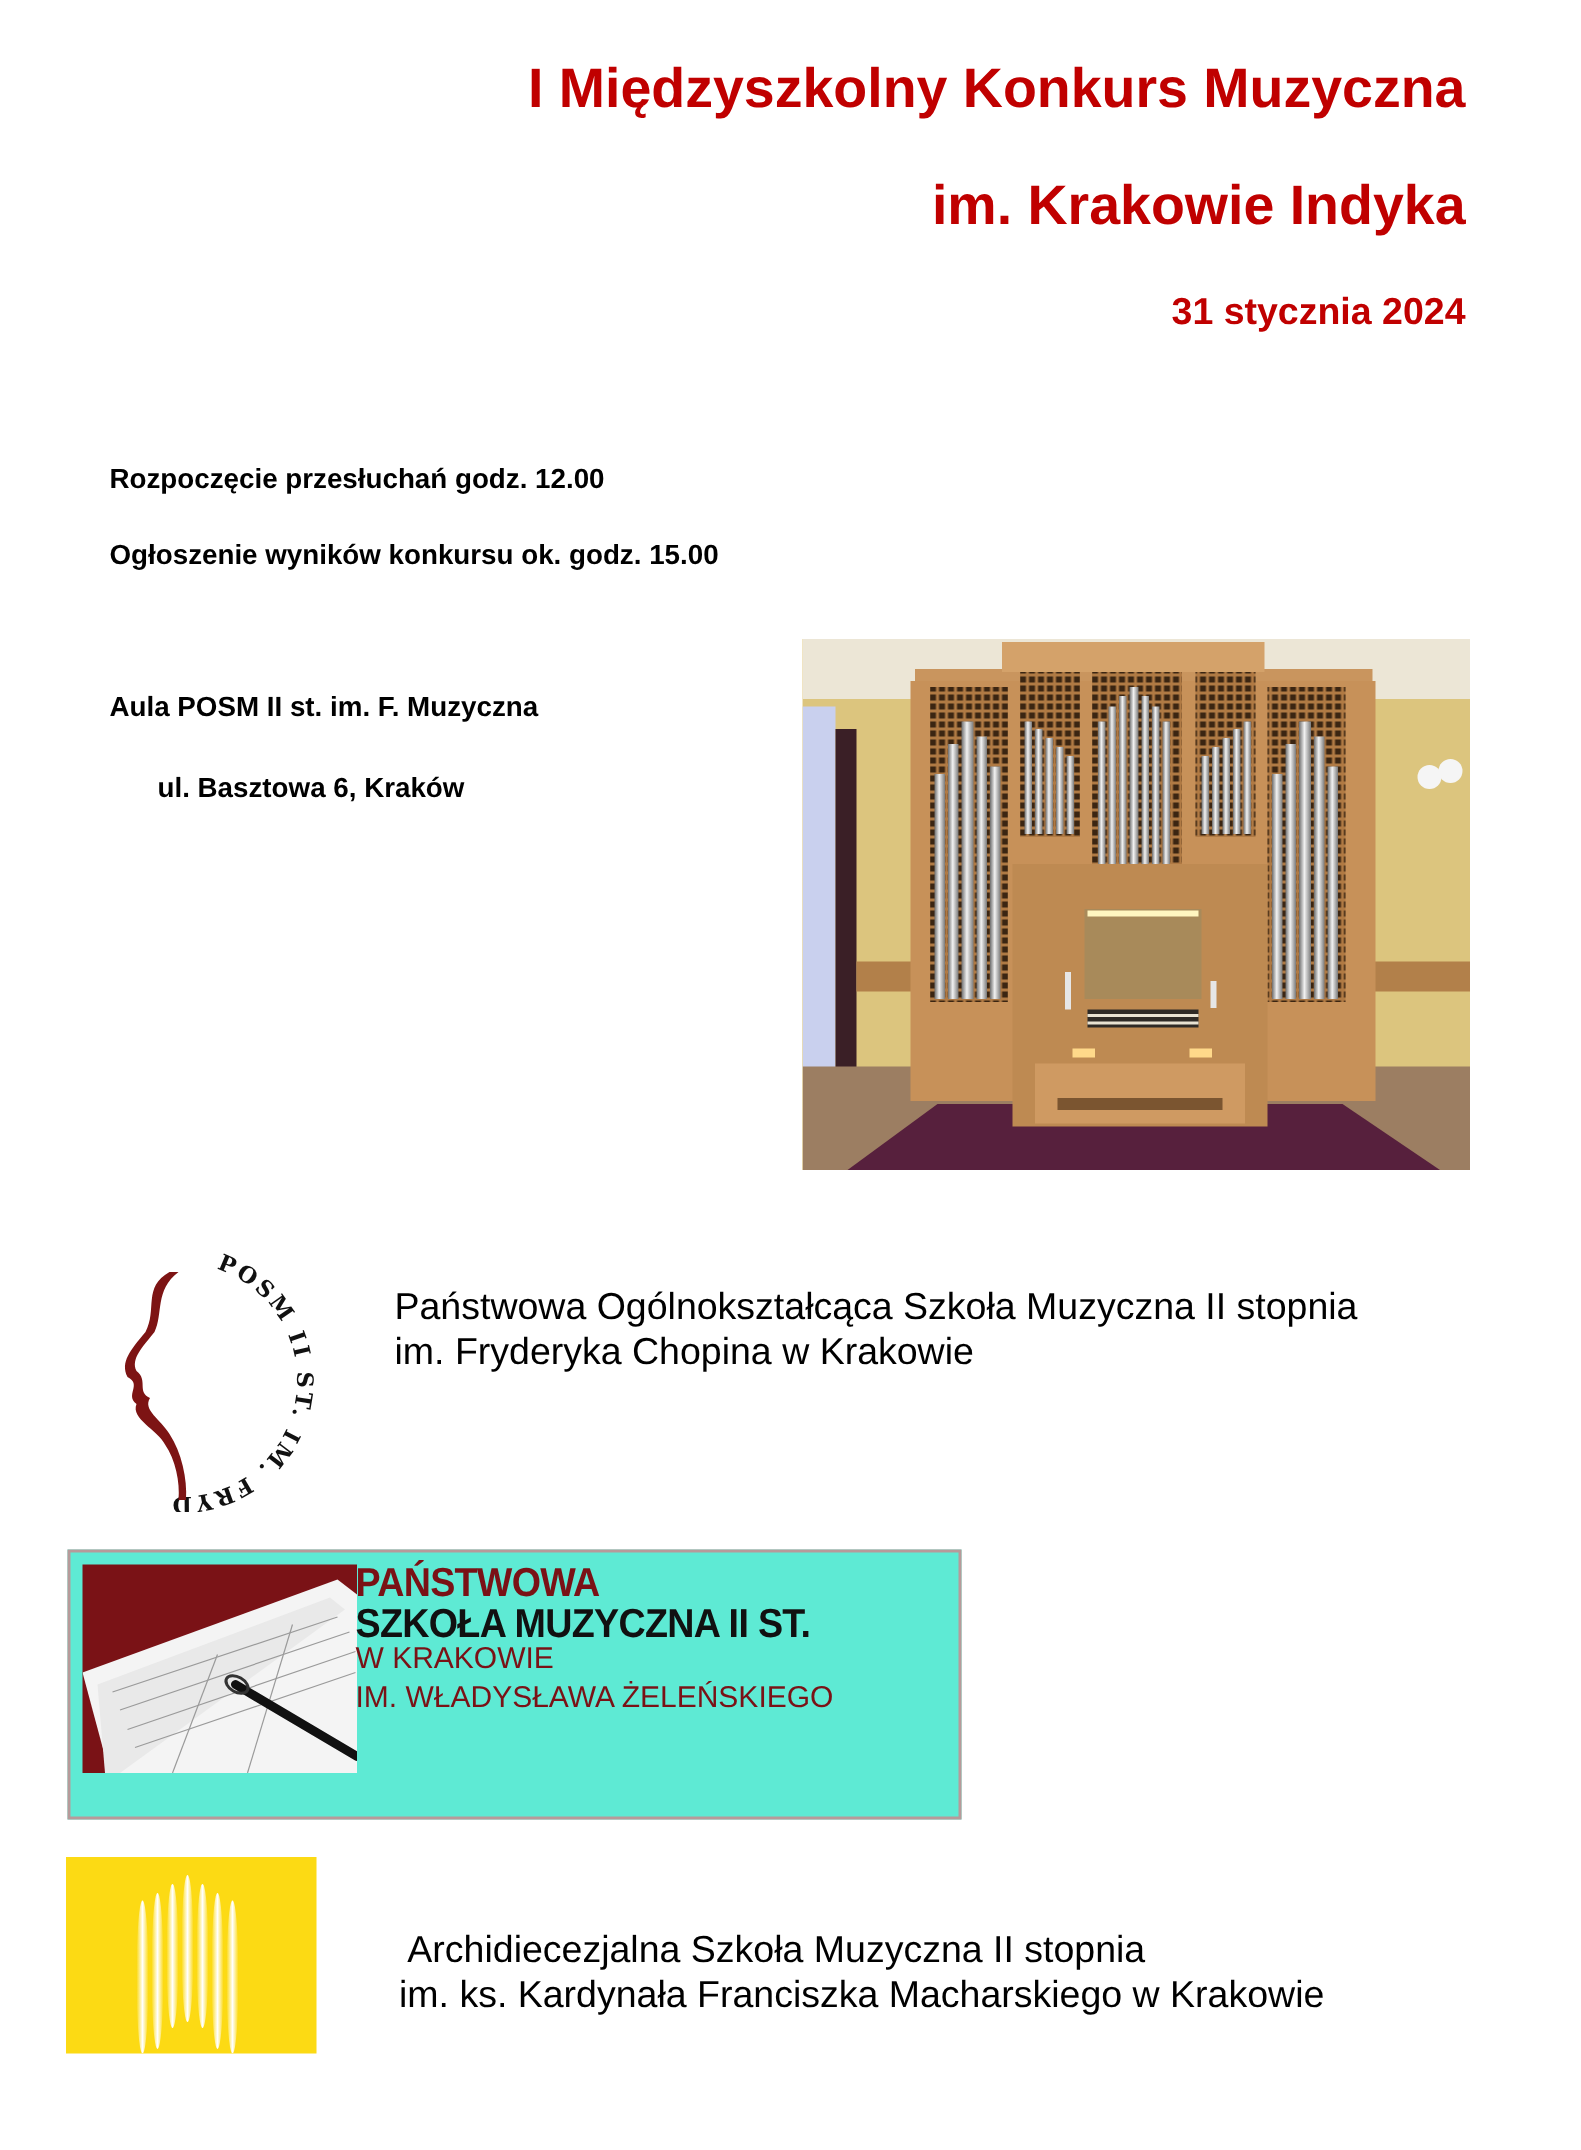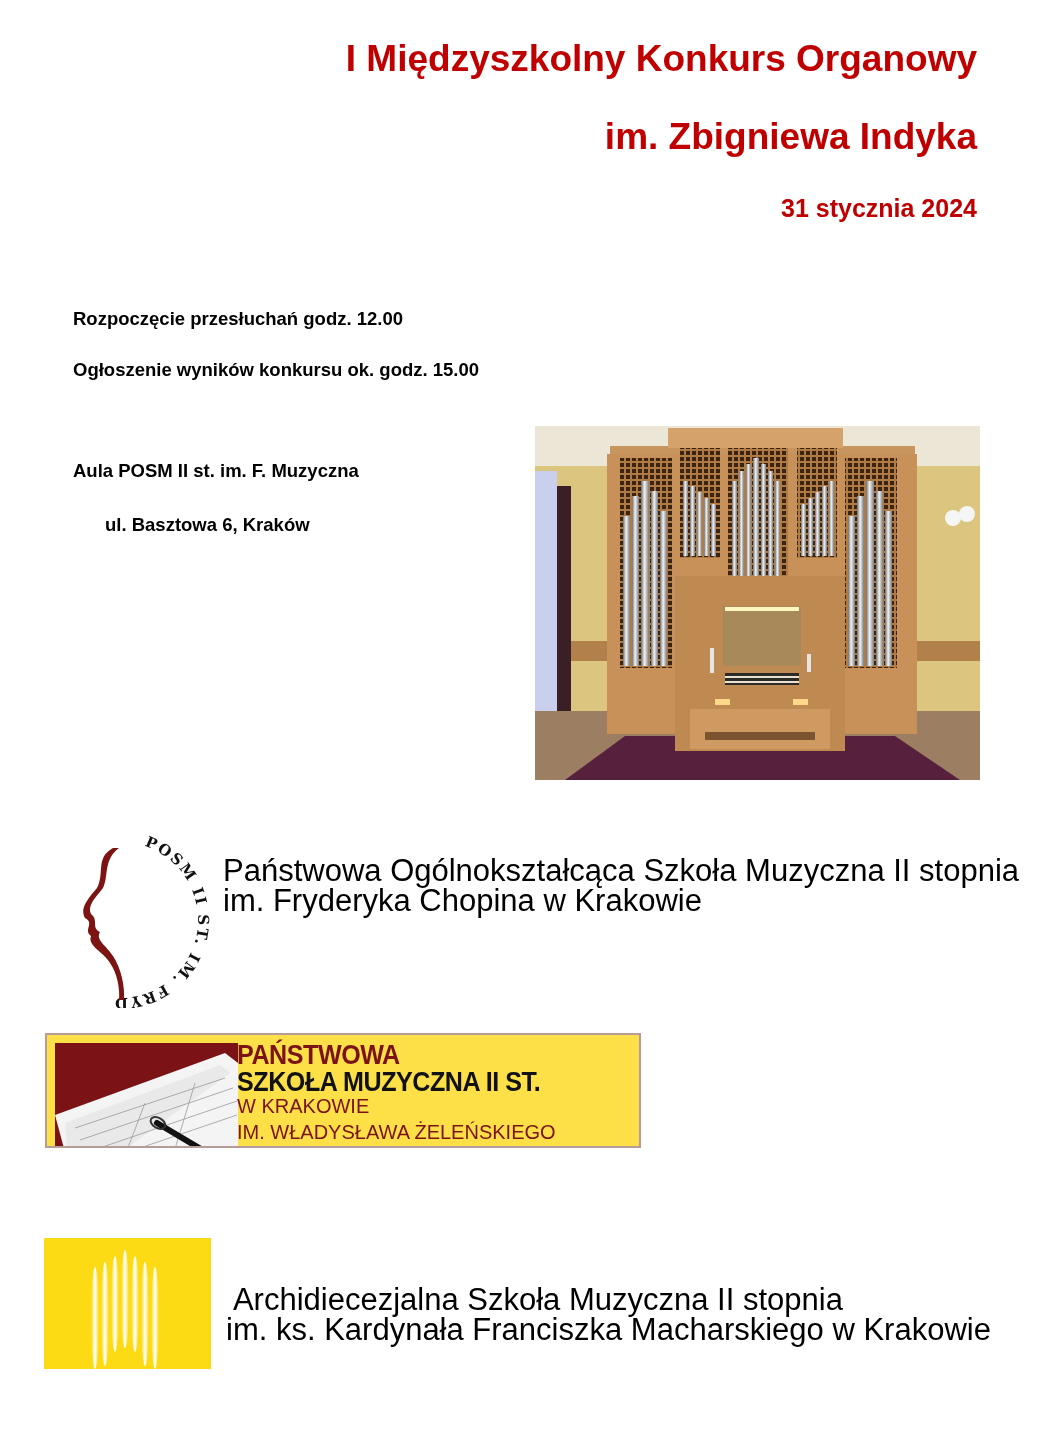--- a/index.html
+++ b/index.html
@@ -16,44 +16,44 @@
   #info3 { top: 460px; }
   #info4 { top: 514px; margin-left: 32px; }
 
   
   #organ { left: 535px; top: 426px; width: 445px; height: 354px; overflow: hidden;
            background: linear-gradient(#e9d59a, #d6b96a); }
   #organ svg { display: block; }
 
   
   #chopin-logo { left: 25px; top: 828px; width: 190px; height: 180px; }
-  .inst-text { font-size: 31px; line-height: 30px; white-space: nowrap; }
+  .inst-text { font-size: 25px; line-height: 30px; white-space: nowrap; margin-left: 40px; }
   #chopin-text { left: 223px; top: 856px; }
 
   
-  #zel-banner { left: 45px; top: 1033px; width: 596px; height: 115px;
-                border: 2px solid #b79a9a; box-sizing: border-box; background: #fde047; overflow: hidden; }
+  #zel-banner { left: 45px; top: 1033px; width: 596px; height: 180px;
+                border: 2px solid #b79a9a; box-sizing: border-box; background: #5eead4; overflow: hidden; }
   #zel-photo { position: absolute; left: 8px; top: 8px; width: 183px; height: 139px;
                background: #7a1216; overflow: hidden; }
   #zel-text { position: absolute; left: 190px; top: 8px; }
   .zel-l1 { color: #7a1216; font-weight: bold; font-size: 27px; line-height: 25px;
             letter-spacing: -0.5px; transform: scaleX(0.93); transform-origin: left; white-space: nowrap; }
   .zel-l2 { color: #111; font-weight: bold; font-size: 27px; line-height: 28px;
             letter-spacing: -0.5px; transform: scaleX(0.93); transform-origin: left; white-space: nowrap; }
   .zel-l3 { color: #7a1216; font-size: 20px; line-height: 20px; margin-top: 6px; white-space: nowrap; }
 
   
   #arch-logo { left: 44px; top: 1238px; width: 167px; height: 131px; background: #fcda14; overflow: hidden; }
   #arch-text { left: 226px; top: 1285px; }
 </style>
 </head>
 <body>
 
-<div id="title1" class="abs title-red">I Międzyszkolny Konkurs Organowy</div>
-<div id="title2" class="abs title-red">im. Zbigniewa Indyka</div>
+<div id="title1" class="abs title-red">I Międzyszkolny Konkurs Muzyczna</div>
+<div id="title2" class="abs title-red">im. Krakowie Indyka</div>
 <div id="date" class="abs title-red">31 stycznia 2024</div>
 
 <div id="info1" class="abs info">Rozpoczęcie przesłuchań godz. 12.00</div>
 <div id="info2" class="abs info">Ogłoszenie wyników konkursu ok. godz. 15.00</div>
 
 <div id="info3" class="abs info">Aula POSM II st. im. F. Muzyczna</div>
 <div id="info4" class="abs info">ul. Basztowa 6, Kraków</div>
 
 <div id="organ" class="abs">
   <svg width="445" height="354" viewBox="0 0 445 354">

